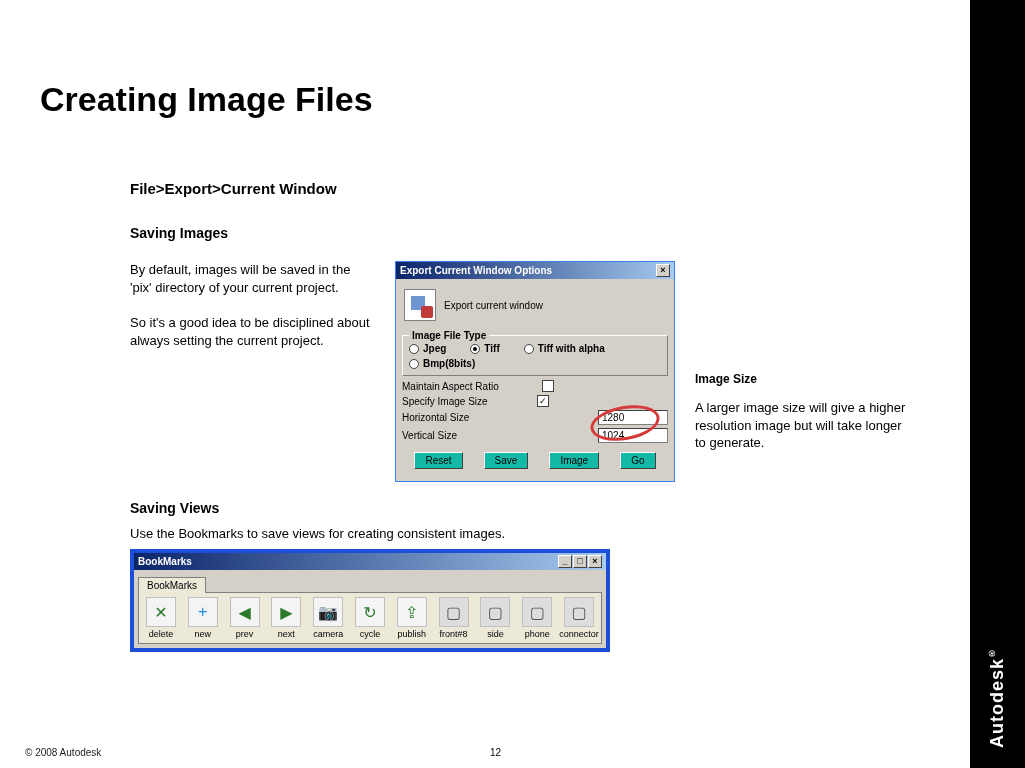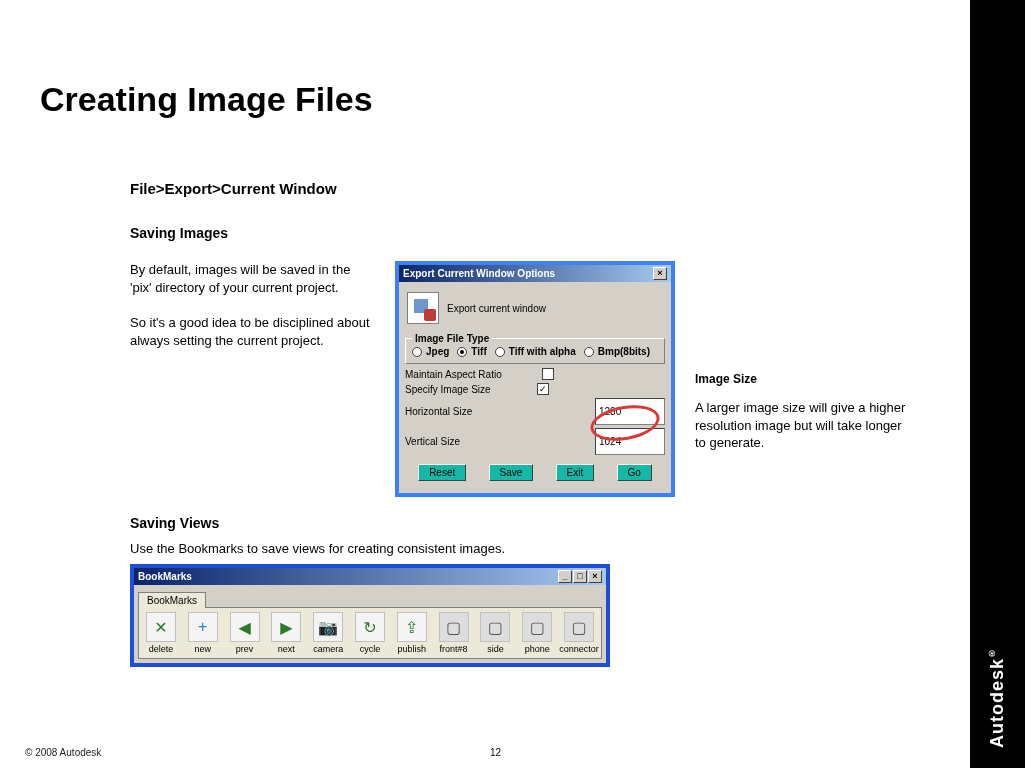--- a/index.html
+++ b/index.html
@@ -9,37 +9,37 @@
   .brand-vert .reg { font-size: 9px; vertical-align: top; }
   .slide { position: absolute; left: 0; top: 0; width: 970px; height: 768px; padding: 0; }
   .title { font-size: 34px; font-weight: bold; position: absolute; left: 40px; top: 80px; }
   .content { position: absolute; left: 130px; top: 180px; width: 800px; }
   .menupath { font-weight: bold; font-size: 15px; margin-bottom: 28px; }
   .sub1 { font-weight: bold; font-size: 14px; margin-bottom: 20px; }
   .two-col { display: flex; gap: 20px; }
   .left-col { width: 245px; font-size: 13px; line-height: 1.35; }
   .left-col p { margin-bottom: 18px; }
   .dlg-wrap { position: relative; }
-  .dialog { width: 280px; border: 4px solid #3b82f6; background: #d4d0c8; font-size: 10px; font-family: "Tahoma", Arial, sans-serif; }
+  .dialog { width: 280px; border: 1px solid #3b82f6; background: #d4d0c8; font-size: 10px; font-family: "Tahoma", Arial, sans-serif; }
   .dlg-title { background: linear-gradient(to right,#0a246a,#a6caf0); color:#fff; padding:2px 4px; display:flex; justify-content:space-between; align-items:center; font-weight:bold; font-size:10px;}
   .dlg-x { background:#d4d0c8; color:#000; width:14px; height:13px; display:inline-flex; align-items:center; justify-content:center; border:1px solid #fff; border-right-color:#404040; border-bottom-color:#404040; font-size:9px; line-height:1;}
   .dlg-body { padding:6px; }
   .dlg-head { display:flex; align-items:center; gap:8px; padding:4px 2px 10px 2px; }
   .dlg-icon { width:32px; height:32px; background:#fff; border:1px solid #808080; position:relative; }
   .dlg-icon:before{content:"";position:absolute;left:6px;top:6px;width:14px;height:14px;background:#6e96d0;}
   .dlg-icon:after{content:"";position:absolute;right:2px;bottom:2px;width:12px;height:12px;background:#c03a3a;border-radius:2px;}
   .fieldset { border:1px solid #808080; border-top-color:#fff; border-left-color:#fff; margin:4px 0; padding:6px; position:relative;font-weight:bold; }
   .legend { position:relative; top:-12px; background:#d4d0c8; display:inline-block; padding:0 3px; font-size:10px;}
-  .radio-row { display:flex; flex-wrap:wrap; gap:4px 8px; margin-top:-10px; }
+  .radio-row { display:flex; flex-wrap:wrap; gap:4px 24px; margin-top:-10px; }
   .radio { display:flex; align-items:center; gap:4px; font-size:10px; white-space:nowrap;}
   .r-dot{width:10px;height:10px;border:1px solid #404040;border-radius:50%;background:#fff;display:inline-flex;align-items:center;justify-content:center;}
   .r-dot.sel:after{content:"";width:4px;height:4px;background:#000;border-radius:50%;}
   .form-row{display:flex;align-items:center;justify-content:space-between;margin:3px 0;font-size:10px;}
   .cb{width:12px;height:12px;border:1px solid #404040;background:#fff;display:inline-flex;align-items:center;justify-content:center;font-size:9px;line-height:1;}
-  .inp{width:70px;height:27px;background:#fff;border:1px solid #808080;border-top-color:#404040;border-left-color:#404040;padding:0 3px;font-size:10px;display:inline-flex;align-items:center;}
+  .inp{width:70px;height:15px;background:#fff;border:1px solid #808080;border-top-color:#404040;border-left-color:#404040;padding:0 3px;font-size:10px;display:inline-flex;align-items:center;}
   .btns{display:flex;justify-content:space-around;padding:6px 2px;}
   .wbtn{border:1px solid #fff;border-right-color:#404040;border-bottom-color:#404040;background:#14b8a6;padding:2px 10px;font-size:10px;}
   .red-ellipse{position:absolute;border:3px solid #d63a3a;border-radius:50%;width:70px;height:34px;pointer-events:none;transform:rotate(-10deg);left:195px;top:145px;}
   .right-col { width: 215px; font-size: 13px; line-height:1.35; margin-top:110px;}
   .right-col .h { font-weight:bold; font-size:12px; margin-bottom:12px;}
   .saving-views-block { margin-top: 18px; }
   .sub2 { font-weight:bold; font-size:14px; margin-bottom:10px;}
   .sv-desc { font-size:13px; margin-bottom:8px;}
   .bm-win{width:480px;border:4px solid #1d4ed8;background:#d4d0c8;font-family:"Tahoma",Arial,sans-serif;}
   .bm-title{background:linear-gradient(to right,#0a246a,#a6caf0);color:#fff;padding:2px 4px;display:flex;justify-content:space-between;align-items:center;font-size:10px;font-weight:bold;}
@@ -119,21 +119,21 @@
               <span>Horizontal Size</span>
               <span class="inp">1280</span>
             </div>
             <div class="form-row">
               <span>Vertical Size</span>
               <span class="inp">1024</span>
             </div>
             <div class="btns">
               <span class="wbtn">Reset</span>
               <span class="wbtn">Save</span>
-              <span class="wbtn">Exit</span>
+              <span class="wbtn">Image</span>
               <span class="wbtn">Go</span>
             </div>
           </div>
         </div>
         <div class="red-ellipse"></div>
       </div>
 
       <div class="right-col">
         <div class="h">Image Size</div>
         <p>A larger image size will give a higher resolution image but will take longer to generate.</p>

